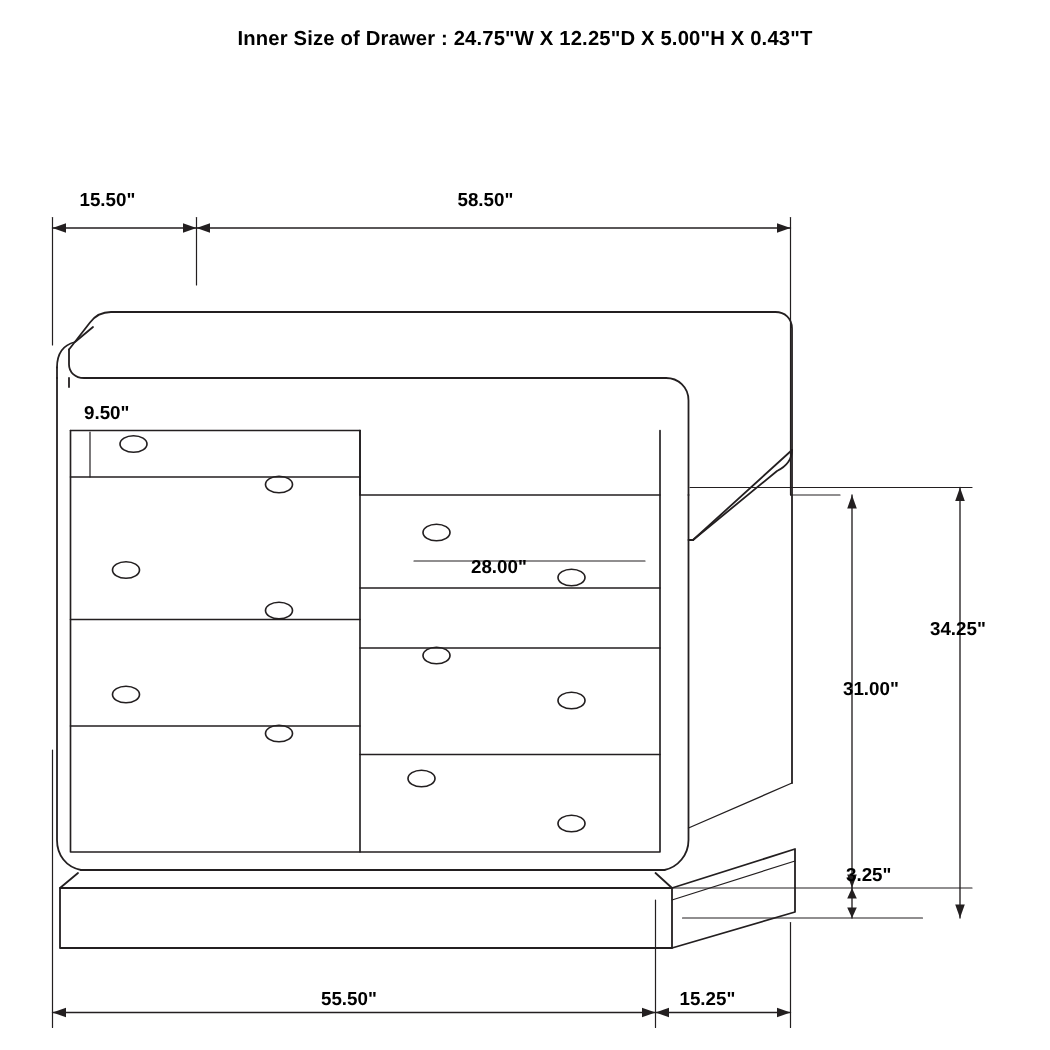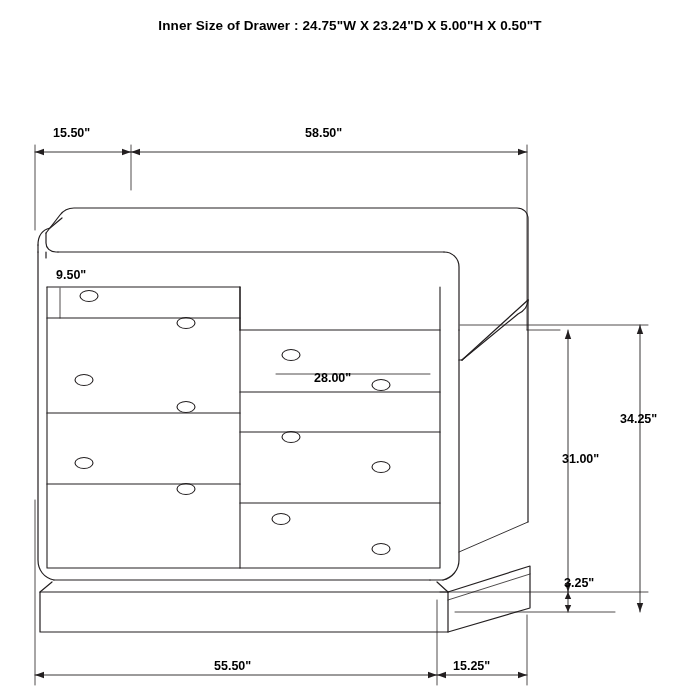--- a/index.html
+++ b/index.html
@@ -37,21 +37,21 @@
     font-weight: bold;
     color: #000000;
     white-space: nowrap;
   }
 </style>
 </head>
 <body>
 
 <div id="page">
 
-  <div id="title">Inner Size of Drawer : 24.75"W X 23.24"D X 5.00"H X 0.50"T</div>
+  <div id="title">Inner Size of Drawer : 24.75"W X 12.25"D X 5.00"H X 0.43"T</div>
 
   <svg id="canvas" width="700" height="700" viewBox="0 0 700 700">
     <g fill="none" stroke="#231f20" stroke-width="1.2" stroke-linejoin="round" stroke-linecap="round">
 
       <g stroke-width="0.8">
 
         <line x1="35" y1="145" x2="35" y2="230"></line>
         <line x1="131" y1="145" x2="131" y2="190"></line>
         <line x1="527" y1="145" x2="527" y2="330"></line>
 

